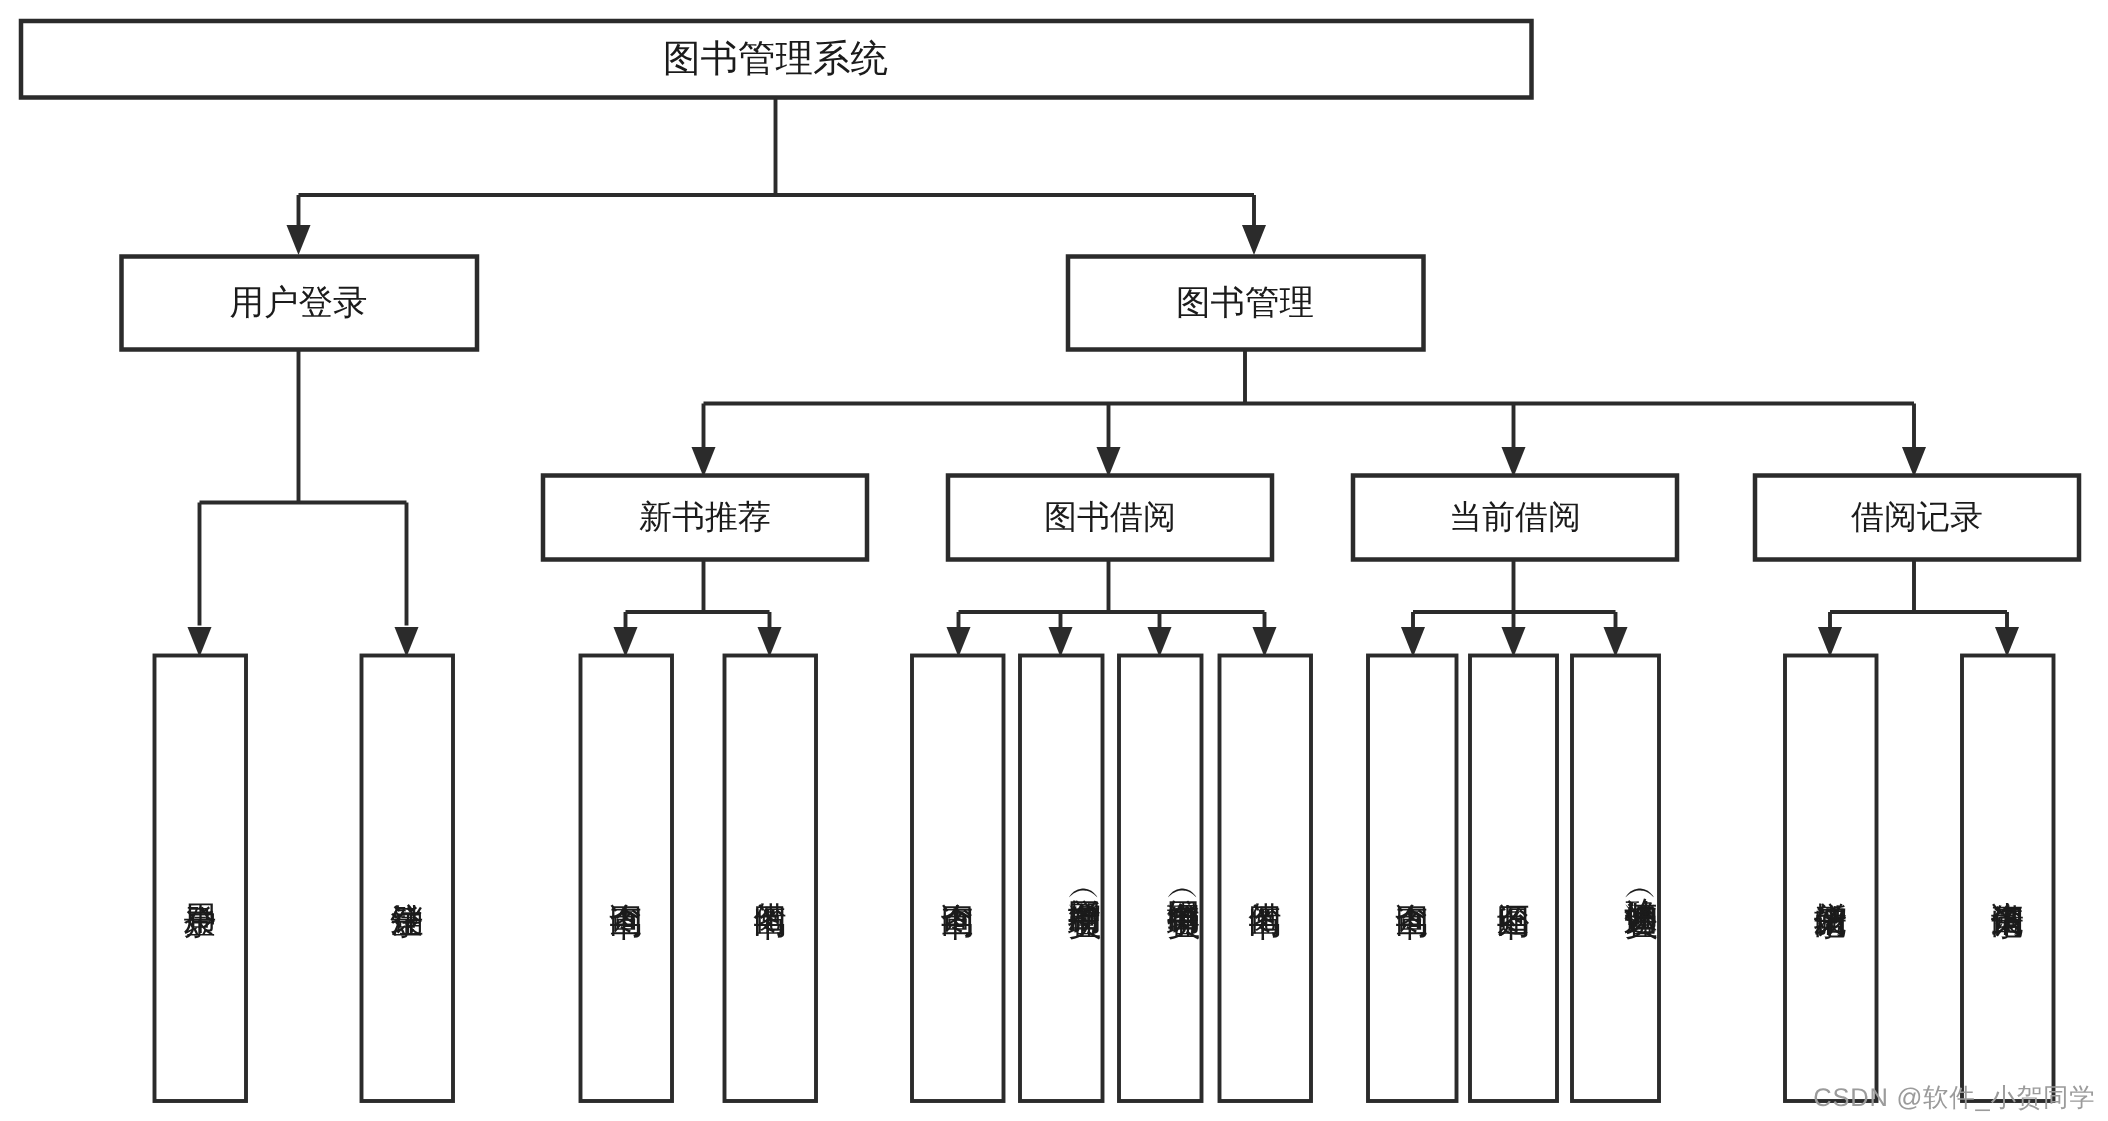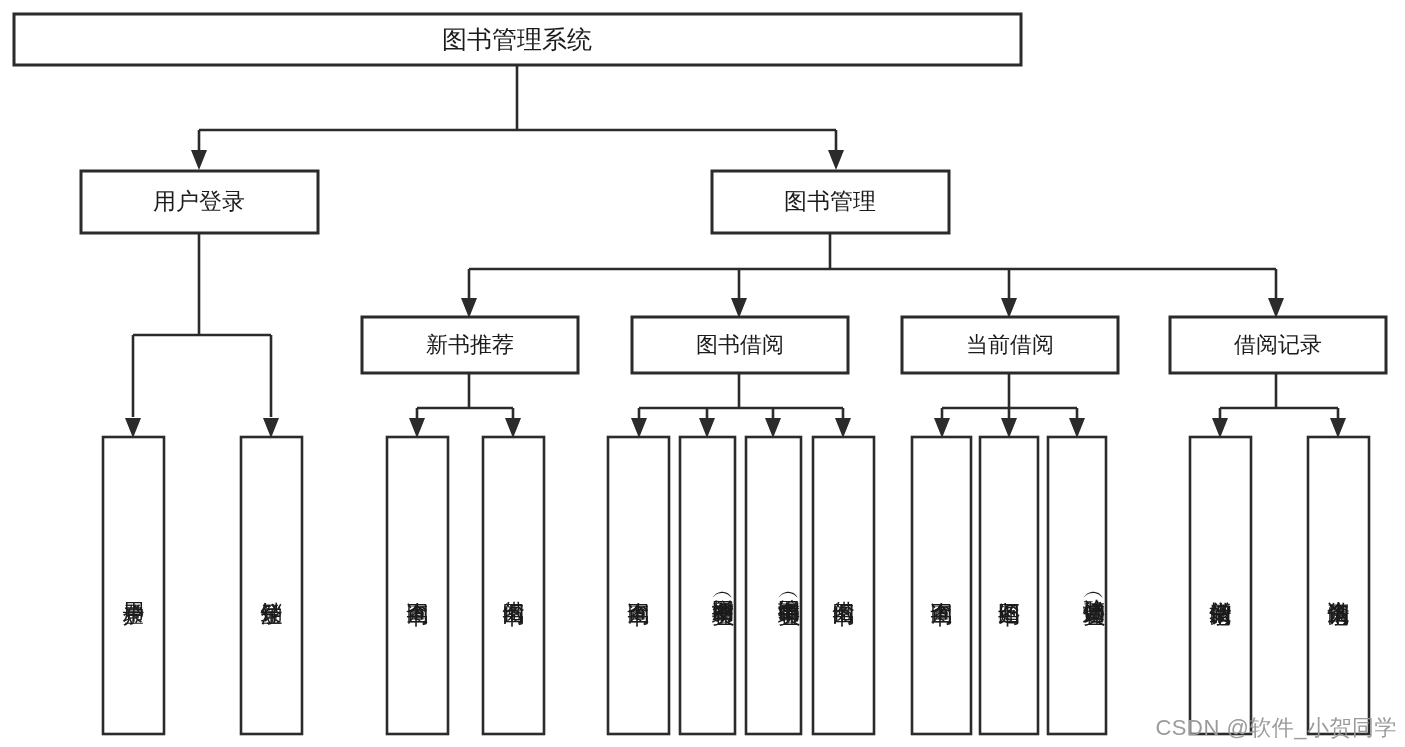--- a/index.html
+++ b/index.html
@@ -66,21 +66,21 @@
     letter-spacing: 1px;
     color: #1b1b1b;
     white-space: nowrap;
     pointer-events: none;
   }
   #watermark {
     position: absolute;
     right: 8px;
     bottom: 4px;
     font-family: "Liberation Sans", "DejaVu Sans", sans-serif;
-    font-size: 22px;
+    font-size: 17px;
     color: #9b9b9b;
     letter-spacing: 0.5px;
     white-space: nowrap;
   }
 </style>
 </head>
 <body>
 
 <div id="diagram-root">
 

